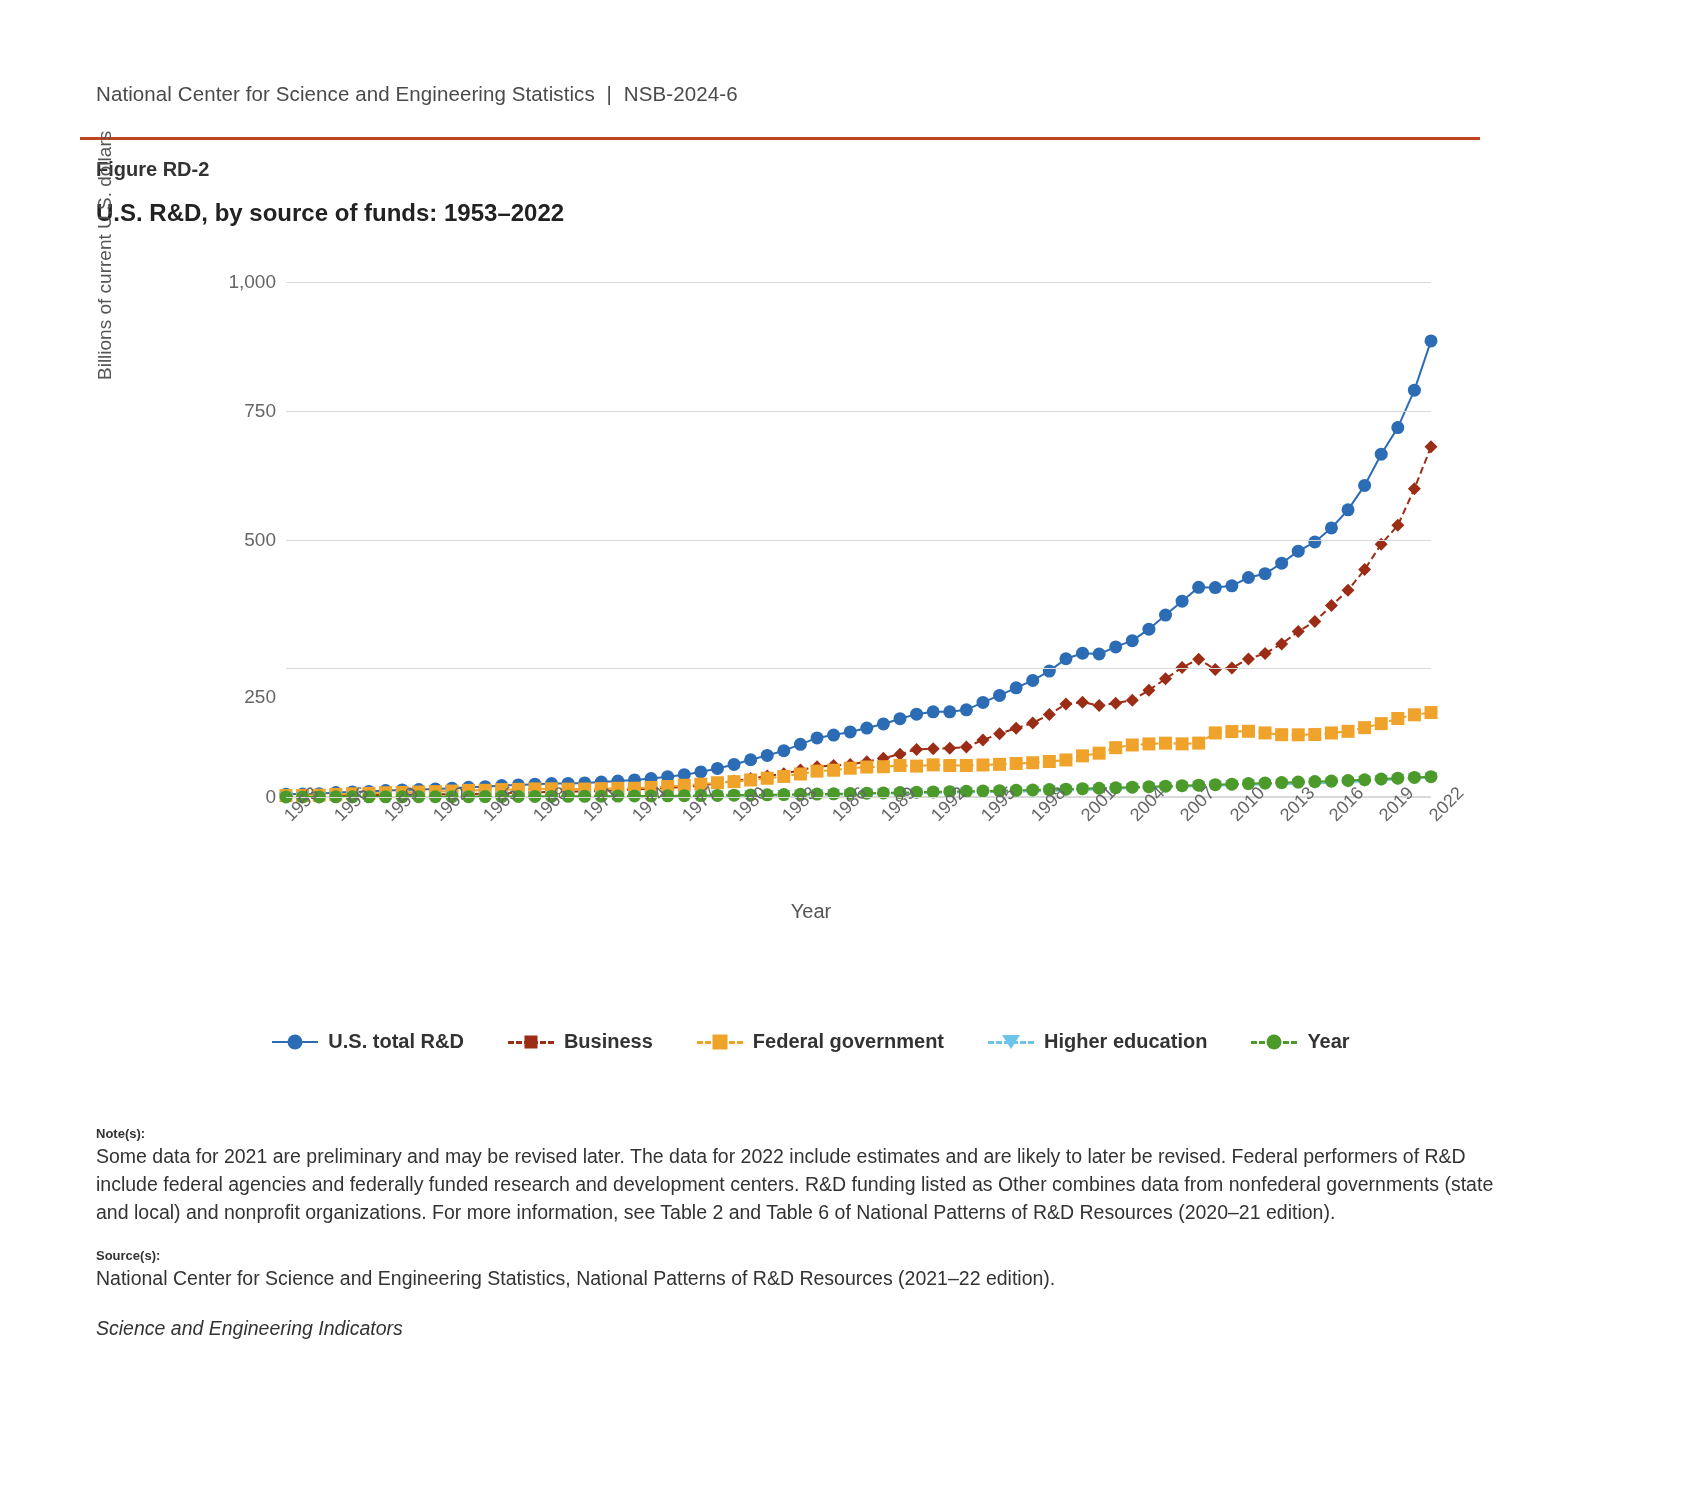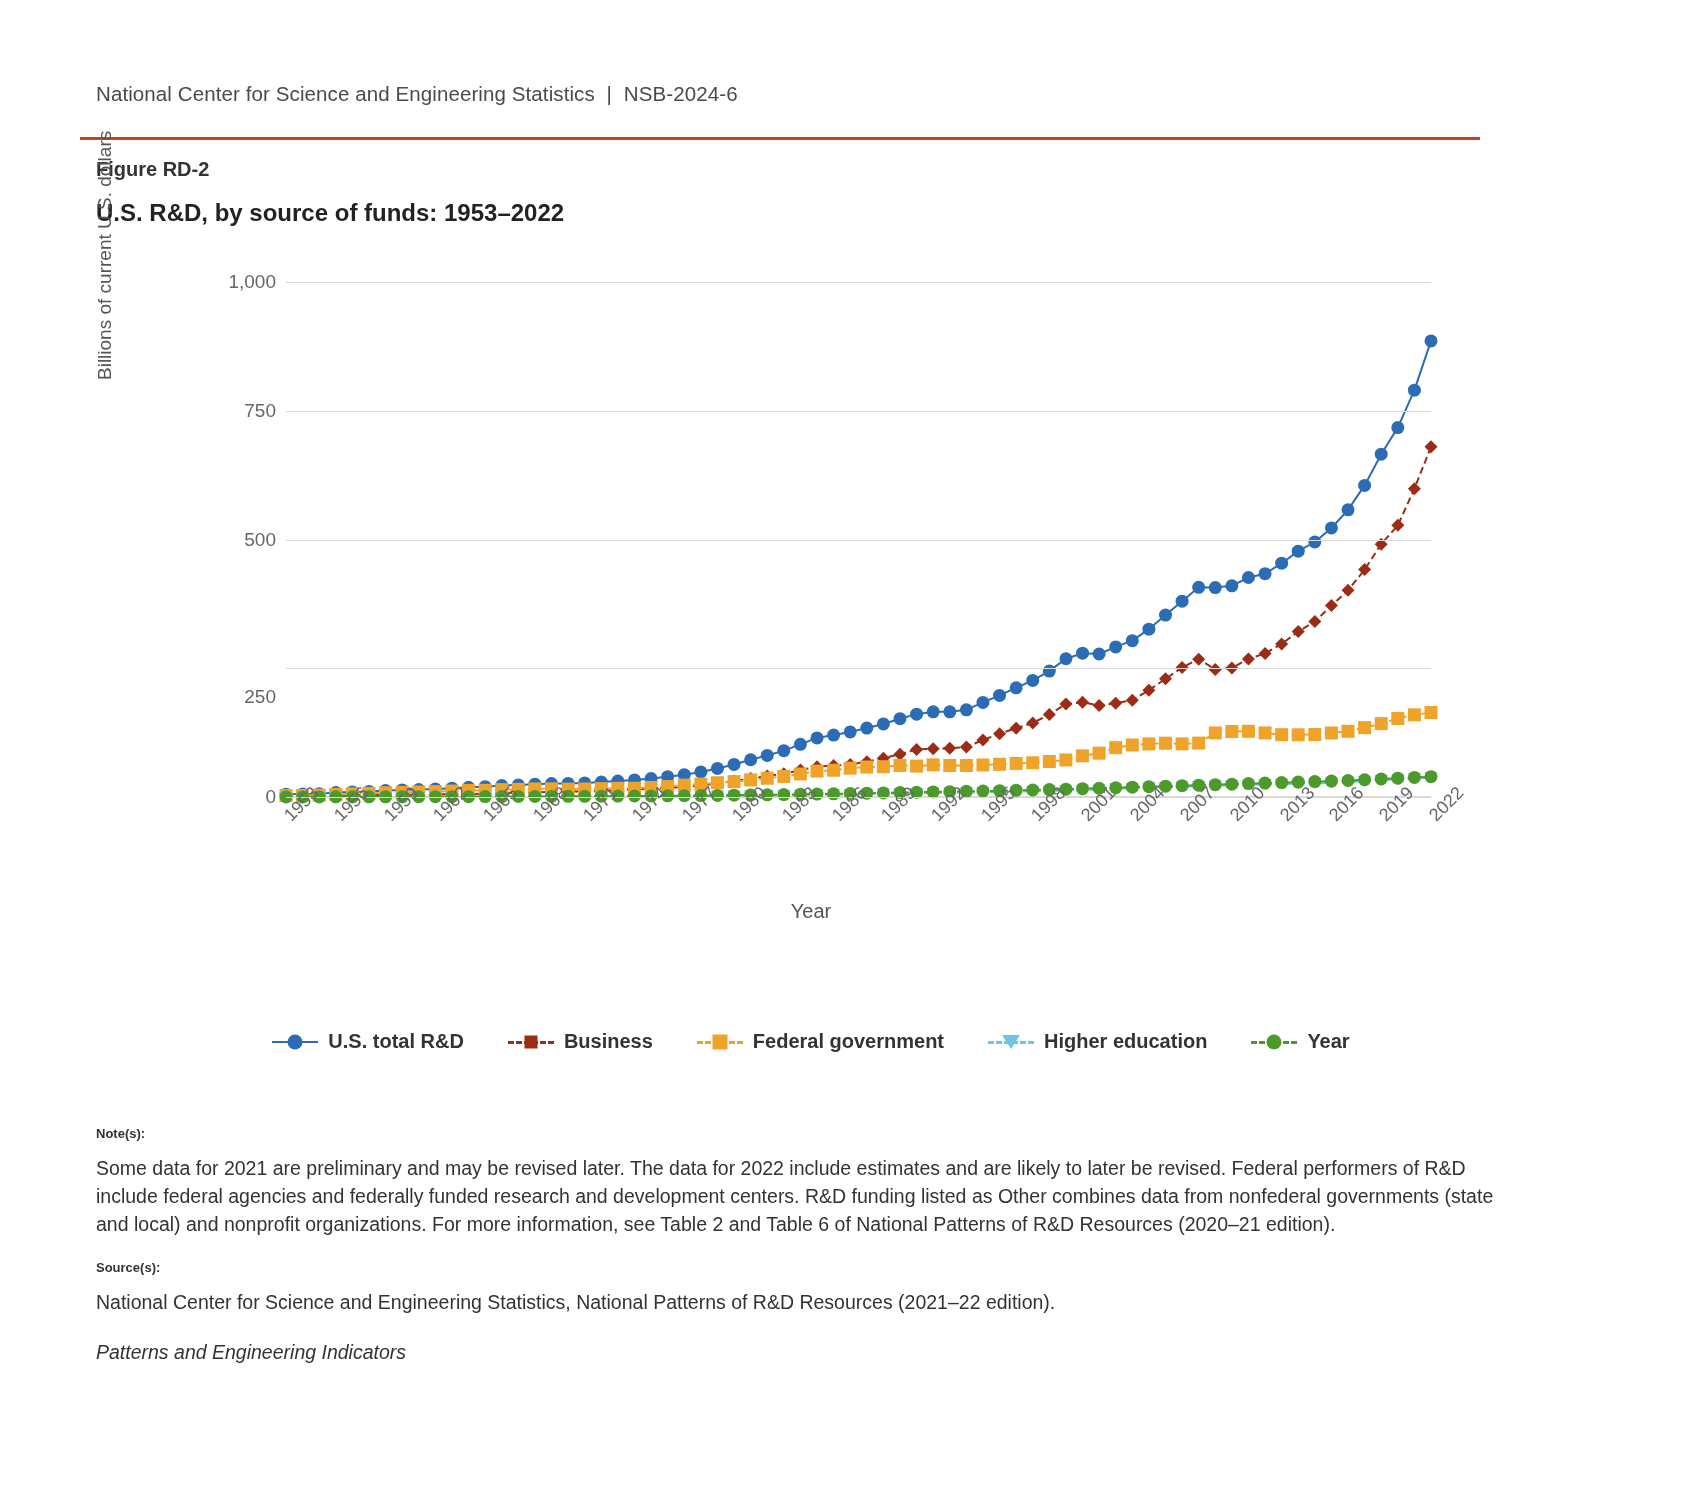--- a/index.html
+++ b/index.html
@@ -191,21 +191,21 @@
     width: 1400px;
     font-size: 19.5px;
     color: #333;
     line-height: 1.42;
   }
   .notes h4 {
     margin: 0;
     font-size: 13px;
     font-weight: bold;
   }
-  .notes p { margin: 12px 0 20px 0; }
+  .notes p { margin: 0 0 20px 0; }
   .notes .src { margin-top: 4px; }
   .indicators {
     margin-top: 22px;
     font-style: italic;
     font-size: 19.5px;
   }
 </style>
 </head>
 <body>
 
@@ -667,16 +667,16 @@
         </span>
         <span>Year</span>
       </div>
     </div>
 
   <div class="notes">
     <h4>Note(s):</h4>
     <p>Some data for 2021 are preliminary and may be revised later. The data for 2022 include estimates and are likely to later be revised. Federal performers of R&amp;D include federal agencies and federally funded research and development centers. R&amp;D funding listed as Other combines data from nonfederal governments (state and local) and nonprofit organizations. For more information, see Table 2 and Table 6 of National Patterns of R&amp;D Resources (2020–21 edition).</p>
     <h4 class="src">Source(s):</h4>
     <p>National Center for Science and Engineering Statistics, National Patterns of R&amp;D Resources (2021–22 edition).</p>
-    <div class="indicators">Patterns and Engineering Indicators</div>
+    <div class="indicators">Science and Engineering Indicators</div>
   </div>
 
 </div>
 
 </body></html>

